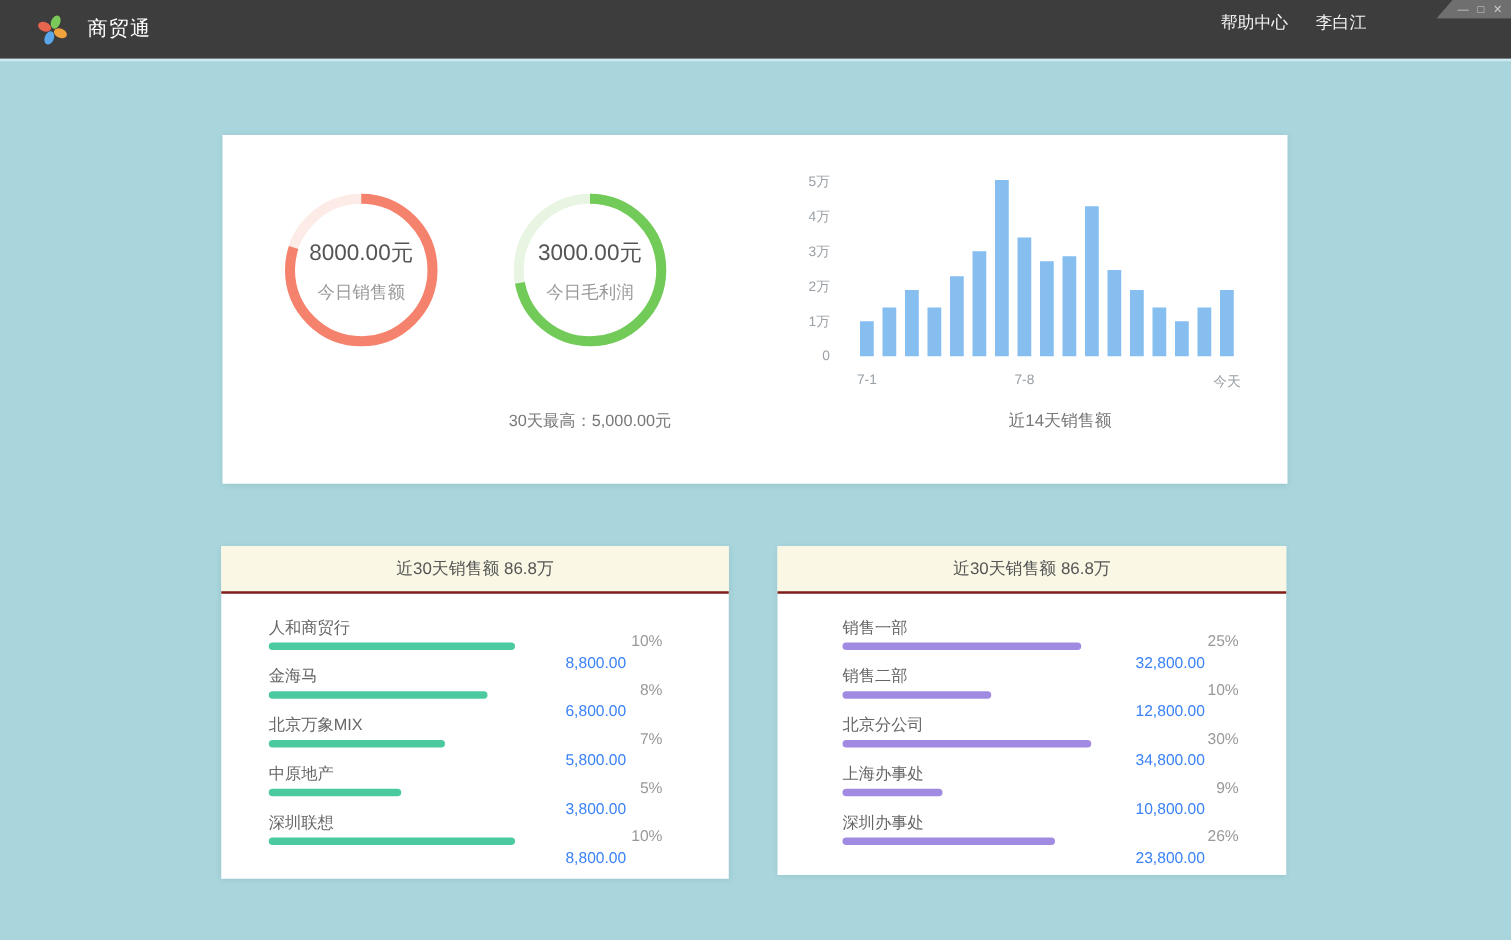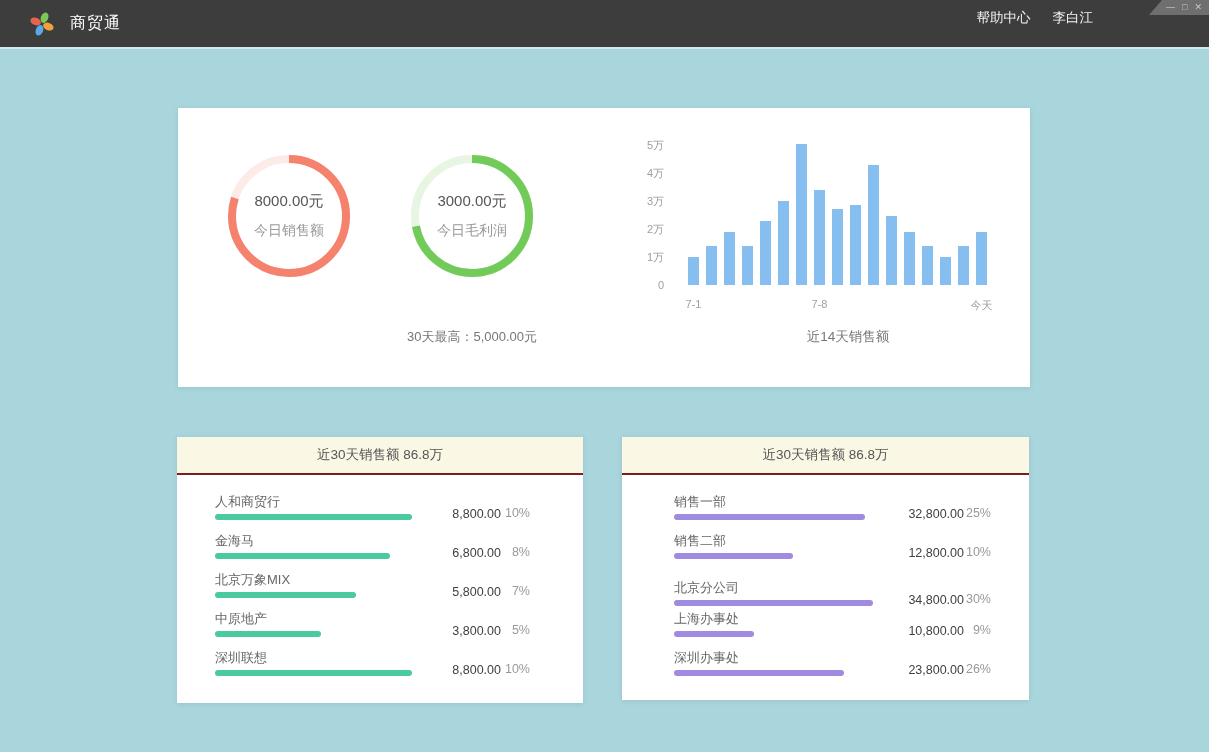--- a/index.html
+++ b/index.html
@@ -23,21 +23,21 @@
   .win-btn { color:#c9c9c9; font-size:9px; line-height:9px; cursor:pointer; }
   
   .main { position:relative; height:705px; border-top:2px solid #cfeaf0; }
   .card { position:absolute; background:#ffffff; box-shadow:0 1px 5px rgba(50,80,90,.14); }
   .top-card { left:178px; top:59px; width:852px; height:279px; }
   
   .gauge { position:absolute; top:46px; width:124px; height:124px; }
   .gauge-0 { left:49px; } .gauge-1 { left:232px; }
   .gauge svg { position:absolute; inset:0; }
   .gauge-text { position:absolute; inset:0; display:flex; flex-direction:column; align-items:center; justify-content:center; gap:11px; }
-  .gauge-value { font-size:15px; color:#555; }
+  .gauge-value { font-size:18px; color:#555; }
   .gauge-label { font-size:14px; color:#999; }
   .gauge-foot { position:absolute; top:220px; font-size:13px; color:#777; }
   .foot-0 { left:0; width:230px; text-align:center; }
   .foot-1 { left:184px; width:220px; text-align:center; }
   
   .chart { position:absolute; left:470px; top:0; width:382px; height:279px; }
   .ytick { position:absolute; left:-12px; width:28px; text-align:right; font-size:11px; color:#9aa0a6; transform:translateY(-50%); }
   .bars { position:absolute; left:40px; top:37px; width:320px; height:140px; display:flex; align-items:flex-end; gap:7px; }
   .bar { width:11px; flex:0 0 auto; }
   .xtick { position:absolute; top:190px; font-size:11px; color:#9aa0a6; transform:translateX(-50%); white-space:nowrap; }
@@ -46,21 +46,21 @@
   .rank-card { top:388px; }
   .rank-0 { left:177px; width:406px; height:266px; }
   .rank-1 { left:622px; width:407px; height:263px; }
   .rank-header { height:38px; background:#faf8e5; border-bottom:2px solid #7f1d1d; display:flex; align-items:center; justify-content:center; font-size:13.5px; color:#555; }
   .rank-body { position:relative; height:calc(100% - 38px);padding-left:40px; }
   .rank-row { position:absolute; left:0; right:0; height:39px; }
   .row-name { position:absolute; top:0; font-size:13px; color:#666; }
   .row-bar { position:absolute; top:21px; height:6px; border-radius:3px; }
   .rank-0 .row-name, .rank-0 .row-bar { left:38px; }
   .rank-1 .row-name, .rank-1 .row-bar { left:52px; }
-  .row-amount { position:absolute; top:14px; font-size:12.5px; color:#404040; }
+  .row-amount { position:absolute; top:30px; font-size:12.5px; color:#3b82f6; }
   .row-percent { position:absolute; top:13px; font-size:12.5px; color:#999; }
   .rank-0 .row-amount { right:82px; } .rank-0 .row-percent { right:53px; }
   .rank-1 .row-amount { right:65px; } .rank-1 .row-percent { right:38px; }
 </style>
 </head>
 <body>
 
 <header class="titlebar">
   <span class="logo">
     <svg viewBox="0 0 32 32" width="28" height="28">
@@ -192,21 +192,21 @@
           <div class="row-bar" style="width: 191px; background: rgb(161, 138, 226);"></div>
           <span class="row-amount">32,800.00</span>
           <span class="row-percent">25%</span>
         </div>
         <div class="rank-row" style="top: 57px;">
           <span class="row-name">销售二部</span>
           <div class="row-bar" style="width: 119px; background: rgb(161, 138, 226);"></div>
           <span class="row-amount">12,800.00</span>
           <span class="row-percent">10%</span>
         </div>
-        <div class="rank-row" style="top: 96px; margin-top: 8px;">
+        <div class="rank-row" style="top: 96px;">
           <span class="row-name">北京分公司</span>
           <div class="row-bar" style="width: 199px; background: rgb(161, 138, 226);"></div>
           <span class="row-amount">34,800.00</span>
           <span class="row-percent">30%</span>
         </div>
         <div class="rank-row" style="top: 135px;">
           <span class="row-name">上海办事处</span>
           <div class="row-bar" style="width: 80px; background: rgb(161, 138, 226);"></div>
           <span class="row-amount">10,800.00</span>
           <span class="row-percent">9%</span>

